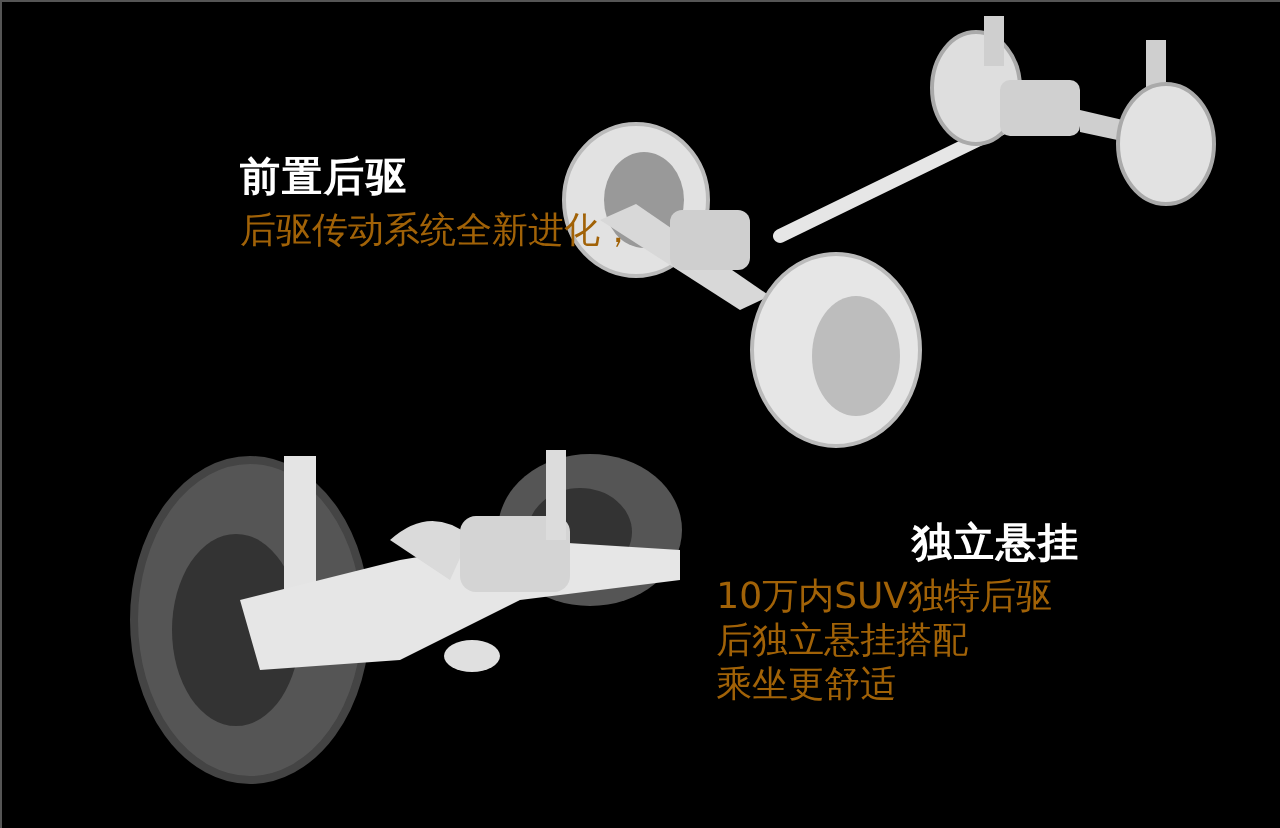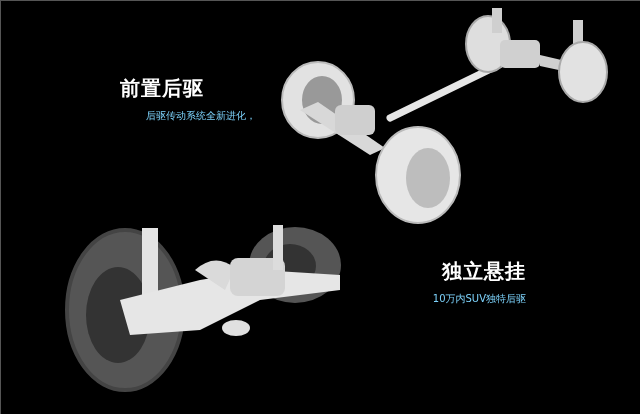--- a/index.html
+++ b/index.html
@@ -1,22 +1,22 @@
 <!DOCTYPE html>
 <html><head>
 <meta charset="utf-8">
 <style>
   html, body { margin:0; padding:0; background:#000; }
   body { width:640px; height:414px; overflow:hidden; position:relative; font-family:"DejaVu Sans","Liberation Sans",sans-serif; }
   .frame { position:absolute; inset:0; border-top:1px solid #555; border-left:1px solid #555; box-sizing:border-box; background:#000; }
   .title { position:absolute; color:#fff; font-size:20px; font-weight:bold; letter-spacing:1px; }
-  .desc { position:absolute; color:#7dd3fc; font-size:10px; line-height:22px;margin-left:26px; }
+  .desc { position:absolute; color:#a16207; font-size:18px; line-height:22px; }
   #t1 { left:120px; top:75px; }
   #d1 { left:120px; top:105px; }
-  #t2 { right:114px; top:258px; text-align:center; }
+  #t2 { right:100px; top:258px; text-align:center; }
   #d2 { right:114px; top:288px; }
   svg.art { position:absolute; left:0; top:0; }
 </style>
 </head>
 <body>
 
 <div class="frame"></div>
 
 <svg class="art" width="640" height="414">
 
@@ -62,13 +62,15 @@
 </svg>
 
 <div id="t1" class="title">前置后驱</div>
 <div id="d1" class="desc">
   <div>后驱传动系统全新进化，</div>
 </div>
 
 <div id="t2" class="title">独立悬挂</div>
 <div id="d2" class="desc">
   <div>10万内SUV独特后驱</div>
+  <div>后独立悬挂搭配</div>
+  <div>乘坐更舒适</div>
 </div>
 
 </body></html>

